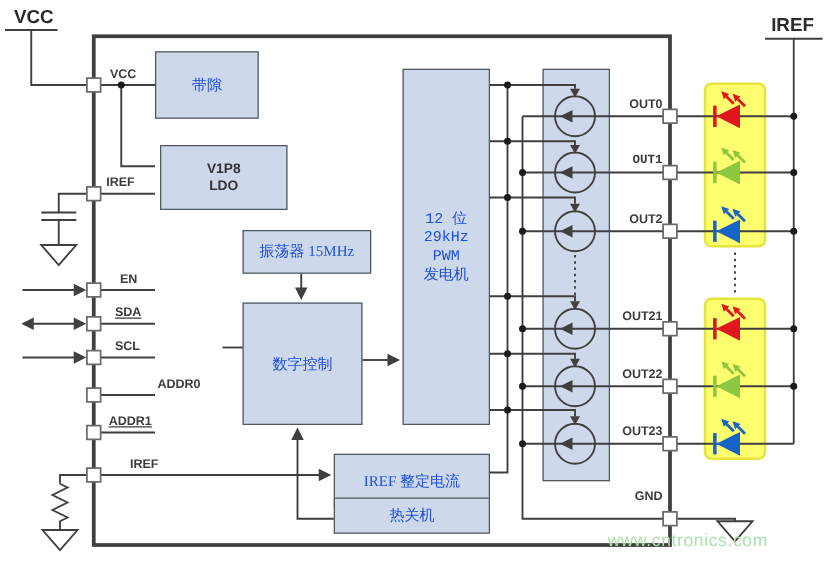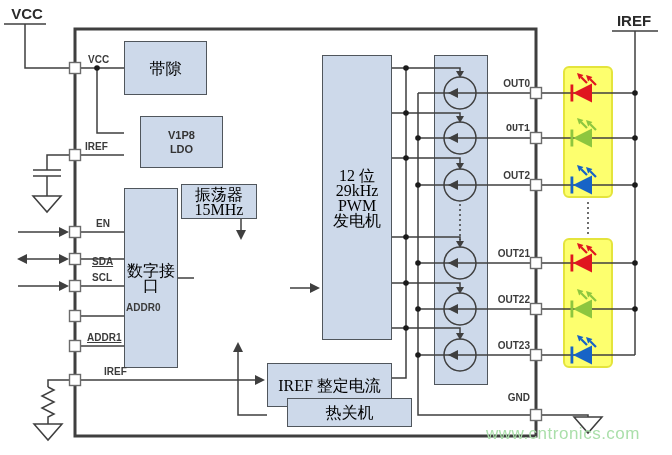--- a/index.html
+++ b/index.html
@@ -6,68 +6,68 @@
     --block-fill:#cdd9ea; --block-border:#50565c; --wire:#3f3f3f;
     --led-red:#e0161f; --led-green:#8dc63f; --led-blue:#1763c6;
     --led-panel-fill:#fdff6e; --led-panel-border:#e4e43c;
     --watermark-green:#aadfaa; --label-text:#3b3b3b;
   }
   html,body{margin:0;padding:0;background:#ffffff;}
   .stage{position:relative;width:672px;height:455px;background:#fff;overflow:hidden;
          font-family:"Liberation Sans",sans-serif;}
   .blk{position:absolute;background:var(--block-fill);border:1.6px solid var(--block-border);
        box-sizing:border-box;display:flex;flex-direction:column;align-items:center;justify-content:center;
-       text-align:center;font-family:"Liberation Serif",serif;font-size:16px;line-height:15px;color:#000000;z-index:1;}
+       text-align:center;font-family:"Liberation Serif",serif;font-size:12px;line-height:15px;color:#1d4ed8;z-index:1;}
   .panel{position:absolute;background:var(--led-panel-fill);border:2px solid var(--led-panel-border);
          border-radius:6px;box-sizing:border-box;z-index:1;}
   svg.overlay{position:absolute;left:0;top:0;z-index:2;pointer-events:none;}
   .plabel{position:absolute;font-weight:bold;font-size:10px;color:var(--label-text);z-index:3;white-space:nowrap;}
   .plabel.r{width:44px;text-align:right;}
   .supply{position:absolute;font-weight:bold;font-size:15px;color:#2b2b2b;z-index:3;text-align:center;}
-  .watermark{position:absolute;left:486px;top:424px;font-size:17px;letter-spacing:.5px;
+  .watermark{position:absolute;left:486px;top:424px;font-size:14px;letter-spacing:.5px;
              color:var(--watermark-green);z-index:4;}
   .wire{stroke:var(--wire);stroke-width:1.5;fill:none;}
   .thick{stroke:var(--wire);stroke-width:3;fill:none;}
   .dash{stroke:var(--wire);stroke-width:1.5;fill:none;stroke-dasharray:2 3;}
   .head{fill:var(--wire);stroke:none;}
   .dot{fill:#1b1b1b;stroke:none;}
   .pin{fill:#ffffff;stroke:#6b6b6b;stroke-width:1.4;}
   .gnd{fill:#ffffff;stroke:var(--wire);stroke-width:1.5;}
   .csrc{stroke:var(--wire);stroke-width:1.5;fill:none;}
   .ledred{color:var(--led-red);} .ledgreen{color:var(--led-green);} .ledblue{color:var(--led-blue);}
 </style>
 </head>
 <body>
 
 <div class="stage">
 
   <div class="blk" style="left:124px;top:41px;width:83px;height:54px;">
     <span>带隙</span>
   </div>
-  <div class="blk" style="left:140px;top:116px;width:83px;height:52px;font-family:'Liberation Sans',sans-serif;font-weight:bold;font-size:11px;line-height:14px;color:#333;">
+  <div class="blk" style="left:128px;top:116px;width:102px;height:52px;font-family:'Liberation Sans',sans-serif;font-weight:bold;font-size:11px;line-height:14px;color:#333;">
     <span>V1P8</span>
     <span>LDO</span>
   </div>
-  <div class="blk" style="left:124px;top:188px;width:54px;height:180px;">
-    <span>数字接口</span>
-  </div>
-  <div class="blk" style="left:181px;top:184px;width:76px;height:35px;">
+  <div class="blk" style="left:194px;top:184px;width:103px;height:35px;">
     <span>振荡器 15MHz</span>
   </div>
-  <div class="blk" style="left:322px;top:55px;width:70px;height:285px;">
+  <div class="blk" style="left:194px;top:242px;width:96px;height:98px;">
+    <span>数字控制</span>
+  </div>
+  <div class="blk" style="left:322px;top:55px;width:70px;height:285px;font-family:Liberation Mono, monospace;">
     <span>12 位</span>
     <span>29kHz</span>
     <span>PWM</span>
     <span>发电机</span>
   </div>
   <div class="blk" style="left:434px;top:55px;width:54px;height:330px;"></div>
   <div class="blk" style="left:267px;top:363px;width:125px;height:44px;">
     <span>IREF 整定电流</span>
   </div>
-  <div class="blk" style="left:267px;top:398px;width:125px;height:29px;margin-left:20px;">
+  <div class="blk" style="left:267px;top:398px;width:125px;height:29px;">
     <span>热关机</span>
   </div>
 
   <div class="panel" style="left:563px;top:66px;width:50px;height:132px;"></div>
   <div class="panel" style="left:563px;top:238px;width:50px;height:130px;"></div>
 
   <svg class="overlay" width="672" height="455" viewBox="0 0 672 455">
     <defs>
       <g id="led-sym">
         <rect x="-12.5" y="-8.5" width="2.8" height="17" fill="currentColor"></rect>
@@ -245,21 +245,21 @@
       <rect class="pin" x="530.5" y="409.5" width="11" height="11"></rect>
     </g>
   </svg>
 
   <div class="supply" style="left:6px;top:5px;width:42px;">VCC</div>
   <div class="supply" style="left:610px;top:12px;width:48px;">IREF</div>
 
   <div class="plabel" style="left:88px;top:54px;">VCC</div>
   <div class="plabel" style="left:85px;top:141px;">IREF</div>
   <div class="plabel" style="left:96px;top:218px;">EN</div>
-  <div class="plabel" style="left:92px;top:256px;text-decoration:underline;">SDA</div>
+  <div class="plabel" style="left:92px;top:245px;text-decoration:underline;">SDA</div>
   <div class="plabel" style="left:92px;top:272px;">SCL</div>
   <div class="plabel" style="left:87px;top:302px;margin-left:39px;">ADDR0</div>
   <div class="plabel" style="left:87px;top:332px;text-decoration:underline;">ADDR1</div>
   <div class="plabel" style="left:87px;top:366px;margin-left:17px;">IREF</div>
 
   <div class="plabel r" style="left:486px;top:78px;">OUT0</div>
   <div class="plabel r" style="left:486px;top:123px;font-family:Liberation Mono, monospace;">OUT1</div>
   <div class="plabel r" style="left:486px;top:170px;text-align:right;">OUT2</div>
   <div class="plabel r" style="left:486px;top:248px;">OUT21</div>
   <div class="plabel r" style="left:486px;top:294px;">OUT22</div>

